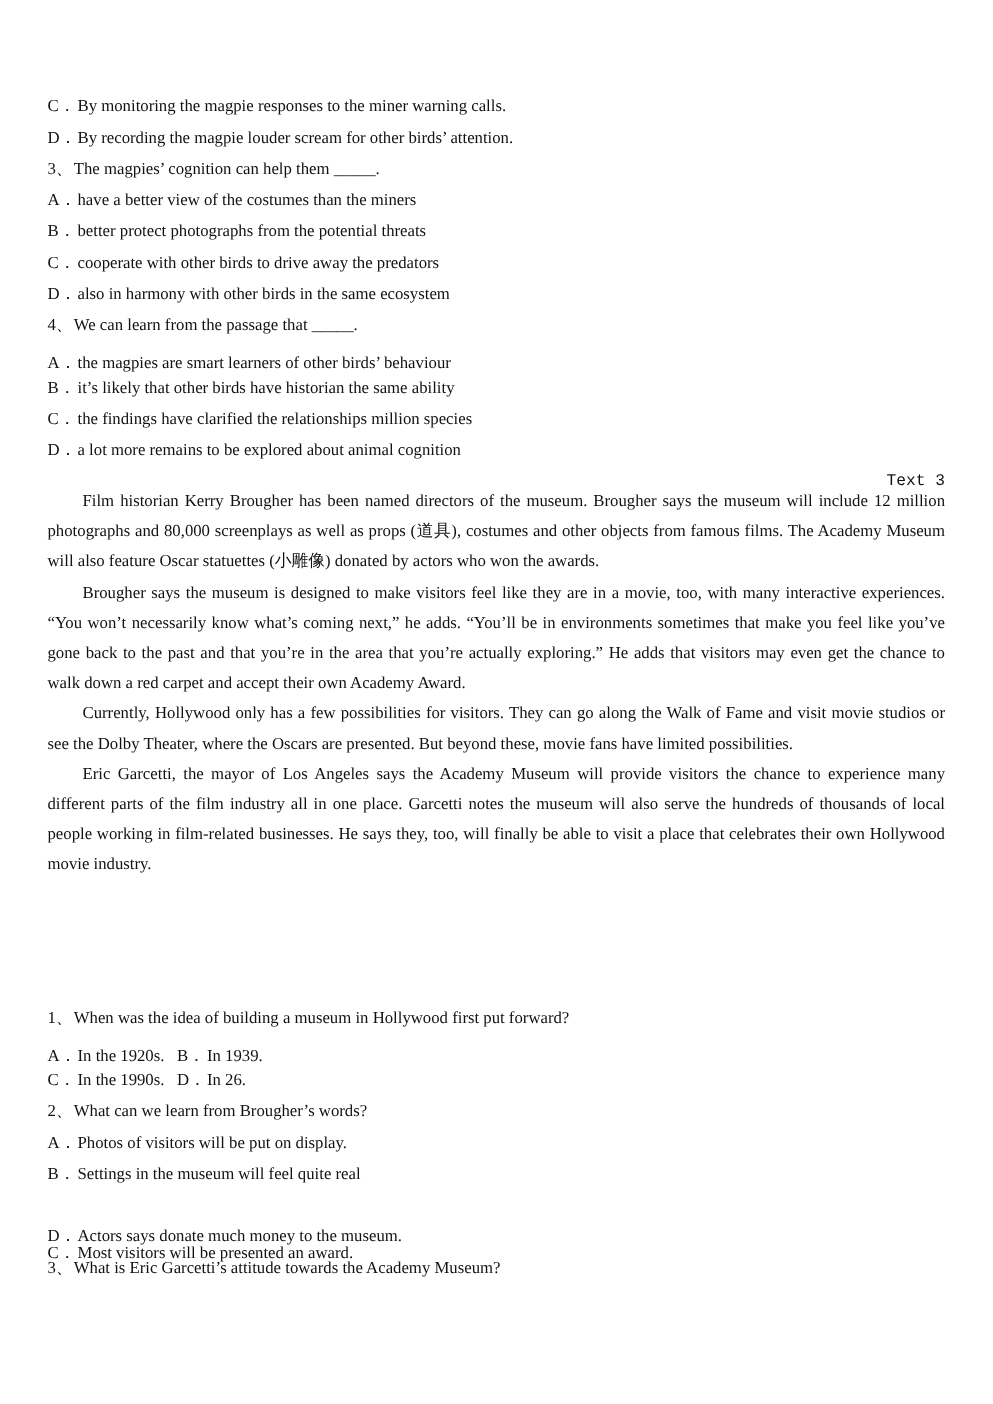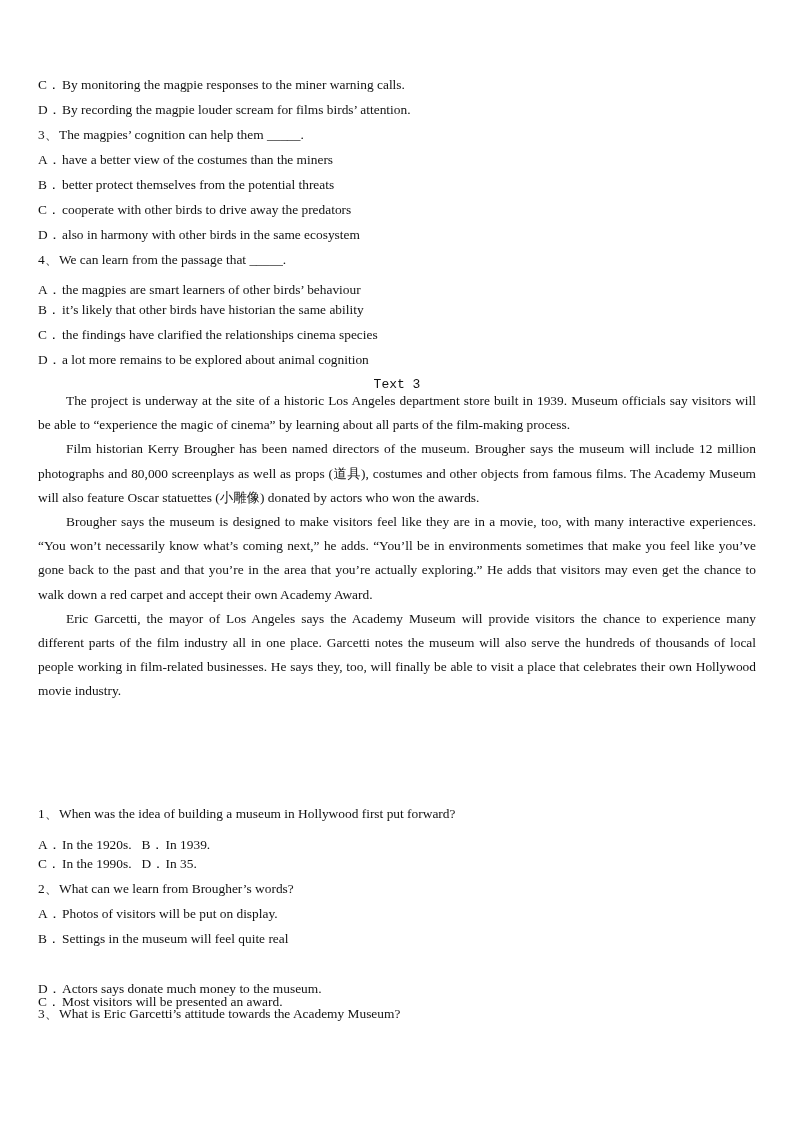--- a/index.html
+++ b/index.html
@@ -1,60 +1,60 @@
 <!DOCTYPE html>
 <html><head>
   <meta charset="utf-8">
   <style>
     html, body { margin: 0; padding: 0; background: #ffffff; }
     body { width: 794px; height: 1123px; position: relative; overflow: hidden; color: #111; }
     .page { position: absolute; left: 38px; top: 0; width: 718px; font-family: "Liberation Serif", serif; font-size: 13.4px; }
     .line { position: absolute; left: 0; white-space: nowrap; line-height: 16px; }
     .opt-label { display: inline-block; width: 24px; }
     .qnum { display: inline-block; width: 21px; }
-    .title { position: absolute; left: 0; width: 718px; text-align: center; font-family: "Liberation Mono", monospace; font-size: 13px; line-height: 16px; }
+    .title { position: absolute; left: 0; width: 718px; text-align: right; font-family: "Liberation Mono", monospace; font-size: 13px; line-height: 16px; }
     .para { position: absolute; left: 0; width: 718px; line-height: 24.2px; text-align: justify; }
     .para p { margin: 0; text-indent: 28px; }
     .pair span.gap { display: inline-block; width: 10px; }
   </style>
 </head>
 <body>
 
 <div class="page">
 
   <div class="line" style="top:77px"><span class="opt-label">C．</span><span>By monitoring the magpie responses to the miner warning calls.</span></div>
-  <div class="line" style="top:102px"><span class="opt-label">D．</span><span>By recording the magpie louder scream for films birds’ attention.</span></div>
+  <div class="line" style="top:102px"><span class="opt-label">D．</span><span>By recording the magpie louder scream for other birds’ attention.</span></div>
 
   <div class="line" style="top:127px"><span class="qnum">3、</span><span>The magpies’ cognition can help them _____.</span></div>
   <div class="line" style="top:152px"><span class="opt-label">A．</span><span>have a better view of the costumes than the miners</span></div>
-  <div class="line" style="top:177px"><span class="opt-label">B．</span><span>better protect themselves from the potential threats</span></div>
+  <div class="line" style="top:177px"><span class="opt-label">B．</span><span>better protect photographs from the potential threats</span></div>
   <div class="line" style="top:202px"><span class="opt-label">C．</span><span>cooperate with other birds to drive away the predators</span></div>
   <div class="line" style="top:227px"><span class="opt-label">D．</span><span>also in harmony with other birds in the same ecosystem</span></div>
 
   <div class="line" style="top:252px"><span class="qnum">4、</span><span>We can learn from the passage that _____.</span></div>
   <div class="line" style="top:282px"><span class="opt-label">A．</span><span>the magpies are smart learners of other birds’ behaviour</span></div>
   <div class="line" style="top:302px"><span class="opt-label">B．</span><span>it’s likely that other birds have historian the same ability</span></div>
-  <div class="line" style="top:327px"><span class="opt-label">C．</span><span>the findings have clarified the relationships cinema species</span></div>
+  <div class="line" style="top:327px"><span class="opt-label">C．</span><span>the findings have clarified the relationships million species</span></div>
   <div class="line" style="top:352px"><span class="opt-label">D．</span><span>a lot more remains to be explored about animal cognition</span></div>
 
   <div class="title" style="top:377px">Text 3</div>
 
   <div class="para" style="top:389px">
-    <p>The project is underway at the site of a historic Los Angeles department store built in 1939. Museum officials say visitors will be able to “experience the magic of cinema” by learning about all parts of the film-making process.</p>
     <p>Film historian Kerry Brougher has been named directors of the museum. Brougher says the museum will include 12 million photographs and 80,000 screenplays as well as props (道具), costumes and other objects from famous films. The Academy Museum will also feature Oscar statuettes (小雕像) donated by actors who won the awards.</p>
     <p>Brougher says the museum is designed to make visitors feel like they are in a movie, too, with many interactive experiences. “You won’t necessarily know what’s coming next,” he adds. “You’ll be in environments sometimes that make you feel like you’ve gone back to the past and that you’re in the area that you’re actually exploring.” He adds that visitors may even get the chance to walk down a red carpet and accept their own Academy Award.</p>
+    <p>Currently, Hollywood only has a few possibilities for visitors. They can go along the Walk of Fame and visit movie studios or see the Dolby Theater, where the Oscars are presented. But beyond these, movie fans have limited possibilities.</p>
     <p>Eric Garcetti, the mayor of Los Angeles says the Academy Museum will provide visitors the chance to experience many different parts of the film industry all in one place. Garcetti notes the museum will also serve the hundreds of thousands of local people working in film-related businesses. He says they, too, will finally be able to visit a place that celebrates their own Hollywood movie industry.</p>
   </div>
 
   <div class="line" style="top:806px"><span class="qnum">1、</span><span>When was the idea of building a museum in Hollywood first put forward?</span></div>
   <div class="line pair" style="top:837px">
     <span><span class="opt-label">A．</span><span>In the 1920s.</span></span><span class="gap"></span><span><span class="opt-label">B．</span><span>In 1939.</span></span>
   </div>
   <div class="line pair" style="top:856px">
-    <span><span class="opt-label">C．</span><span>In the 1990s.</span></span><span class="gap"></span><span><span class="opt-label">D．</span><span>In 35.</span></span>
+    <span><span class="opt-label">C．</span><span>In the 1990s.</span></span><span class="gap"></span><span><span class="opt-label">D．</span><span>In 26.</span></span>
   </div>
 
   <div class="line" style="top:881px"><span class="qnum">2、</span><span>What can we learn from Brougher’s words?</span></div>
   <div class="line" style="top:906px"><span class="opt-label">A．</span><span>Photos of visitors will be put on display.</span></div>
   <div class="line" style="top:931px"><span class="opt-label">B．</span><span>Settings in the museum will feel quite real</span></div>
   <div class="line" style="top:994px"><span class="opt-label">C．</span><span>Most visitors will be presented an award.</span></div>
   <div class="line" style="top:981px"><span class="opt-label">D．</span><span>Actors says donate much money to the museum.</span></div>
 
   <div class="line" style="top:1006px"><span class="qnum">3、</span><span>What is Eric Garcetti’s attitude towards the Academy Museum?</span></div>
 </div>

